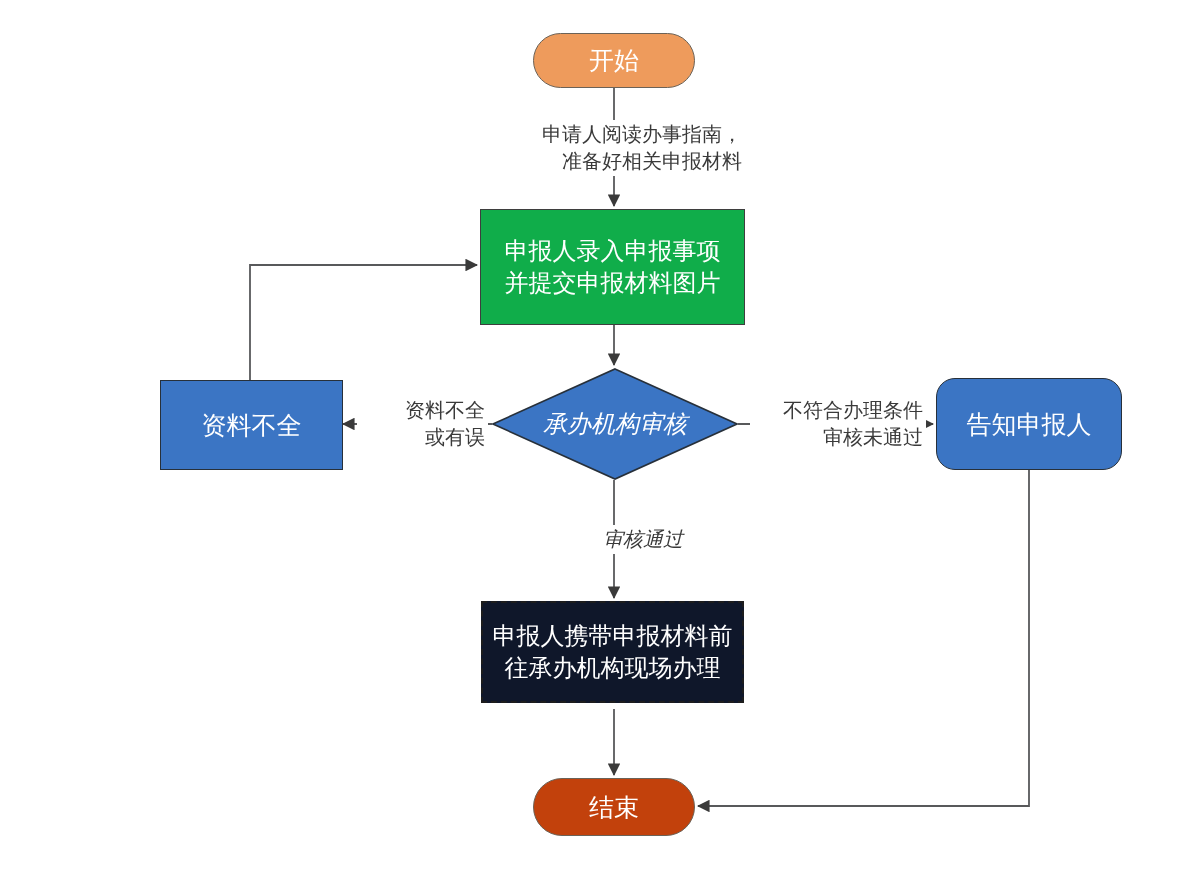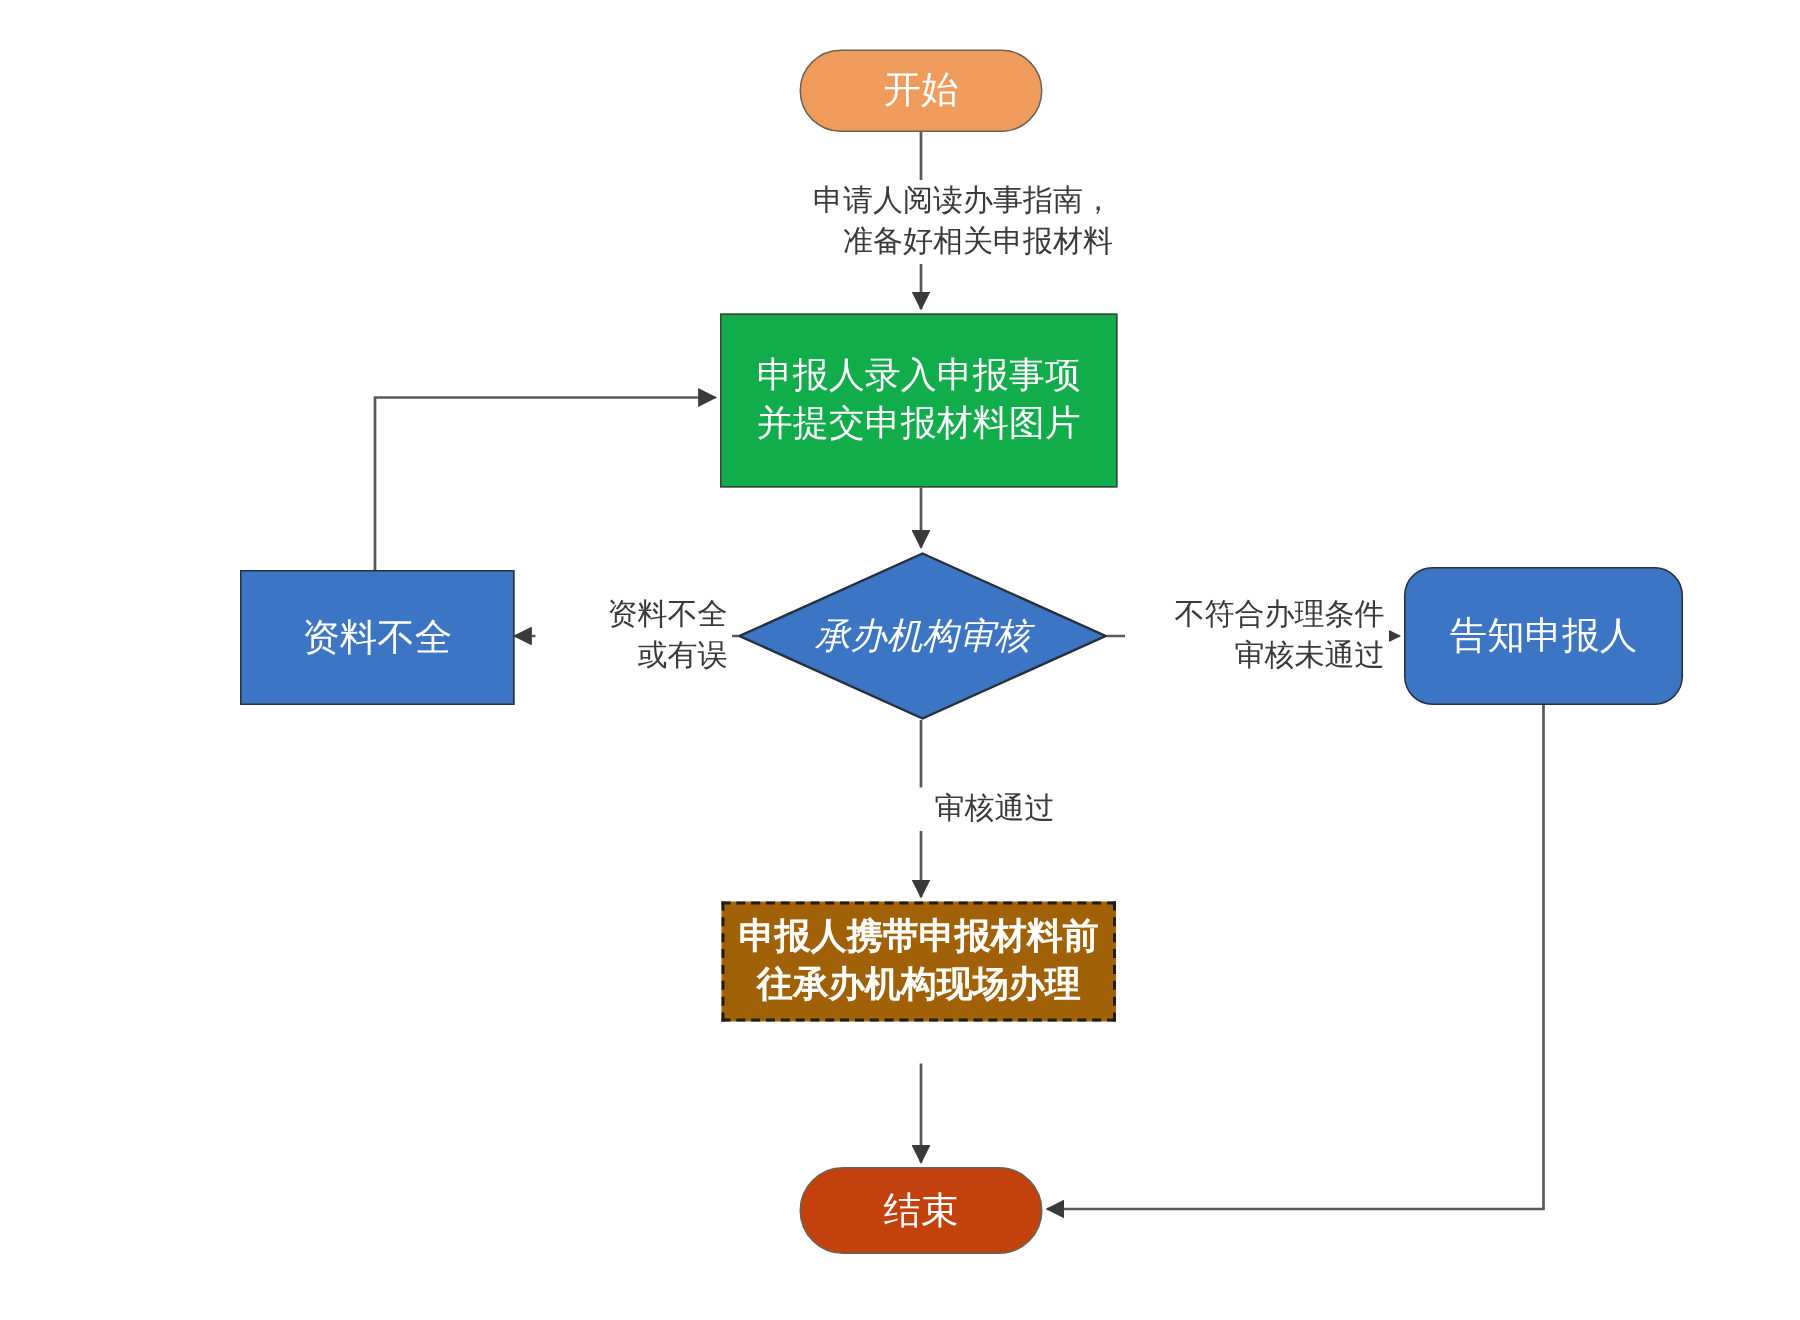--- a/index.html
+++ b/index.html
@@ -141,31 +141,31 @@
     </svg>
     <div class="decision-label">承办机构审核</div>
   </div>
 
   <div class="edge-label" style="left:357px; top:396px; width:125px;">资料不全
 或有误</div>
 
   <div class="edge-label" style="left:750px; top:396px; width:170px;">不符合办理条件
 审核未通过</div>
 
-  <div class="edge-label" style="left:568px; top:525px; width:132px;">审核通过</div>
+  <div class="edge-label" style="left:548px; top:525px; width:132px;font-style:italic;">审核通过</div>
 
   <div class="node process" style="left:160px; top:380px; width:183px; height:90px; background:#3b75c4; border-color:#27303a; font-size:25px;">
     <span class="node-label">资料不全</span>
   </div>
 
   <div class="node process" style="left:936px; top:378px; width:186px; height:92px; background:#3b75c4; border-color:#27303a; font-size:25px;border-radius:19px;">
     <span class="node-label">告知申报人</span>
   </div>
 
-  <div class="node process-dashed" style="left:481px; top:601px; width:263px; height:80px; background:#a16207;font-weight:bold;">
+  <div class="node process-dashed" style="left:481px; top:601px; width:263px; height:102px; background:#0f172a;">
     <span class="node-label">申报人携带申报材料前
 往承办机构现场办理</span>
   </div>
 
   <div class="node terminator" style="left:533px; top:778px; width:162px; height:58px; background:#c2410c;">
     <span class="node-label">结束</span>
   </div>
 
 </div>
 

